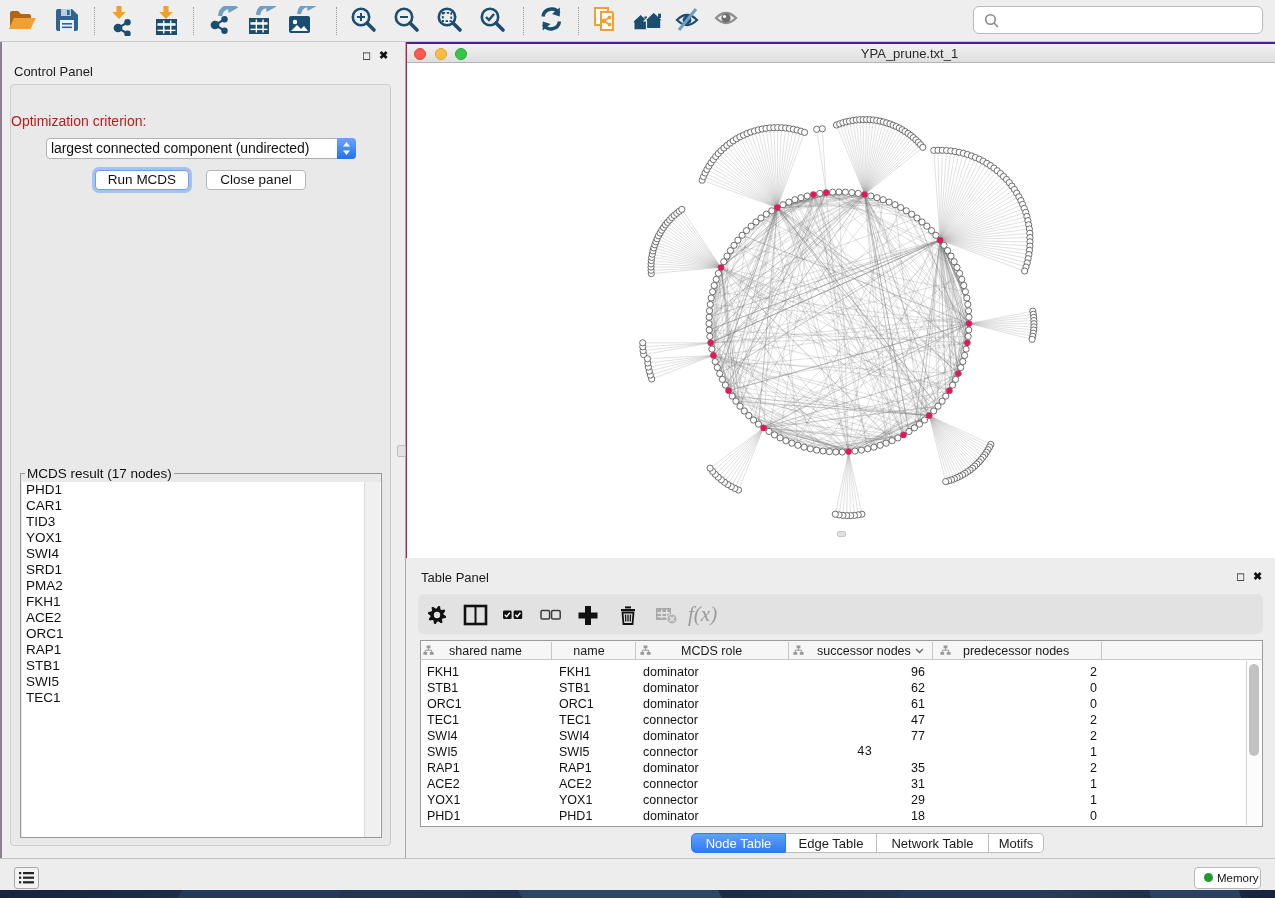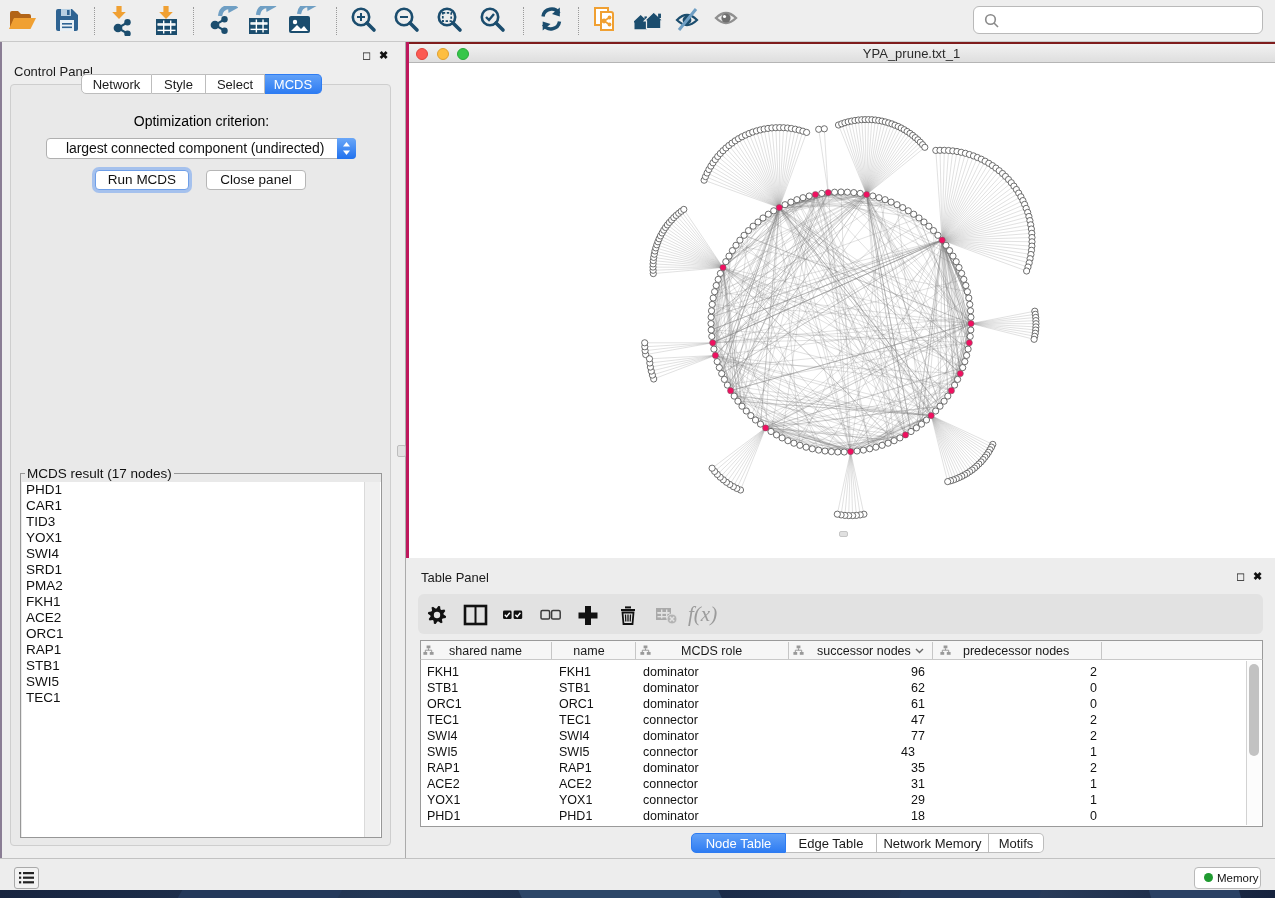--- a/index.html
+++ b/index.html
@@ -14,36 +14,36 @@
 
 #cp { left:2px; top:42px; width:402px; height:816px; background:#eeeeee; }
 .paneltitle { font-size:13px; color:#1a1a1a; }
 .winbtn { position:absolute; font-size:11px; color:#111; }
 #cpbox { position:absolute; left:8px; top:42px; width:381px; height:762px; background:#e9e9e9; border:1px solid #cecece; border-radius:4px; }
 .tabrow { position:absolute; display:flex; z-index:5; }
 .tab { height:20px; line-height:19px; font-size:13px; text-align:center; background:#fff; border:1px solid #bdbdbd; border-left:none; color:#1a1a1a; padding:0; }
 .tab.first { border-left:1px solid #bdbdbd; border-radius:5px 0 0 5px; }
 .tab.last { border-radius:0 5px 5px 0; }
 .tab.sel { background:linear-gradient(#61a1f8,#2e7cf2); color:#fff; border-color:#2e7cf2; }
-#optlabel { position:absolute; left:0; top:28px; width:381px; text-align:center; font-size:14px; color:#000000; }
-#dd { position:absolute; left:35px; top:53px; width:310px; height:21px; background:#fff; border:1px solid #b0b0b0; border-radius:4px; font-size:14px; color:#111; line-height:19px; padding-left:19px; letter-spacing:-0.1px; }
+#optlabel { position:absolute; left:0; top:28px; width:381px; text-align:left; font-size:14px; color:#b91c1c; }
+#dd { position:absolute; left:35px; top:53px; width:310px; height:21px; background:#fff; border:1px solid #b0b0b0; border-radius:4px; font-size:14px; color:#111; line-height:19px; padding-left:4px; letter-spacing:-0.1px; }
 #ddbtn { position:absolute; right:-1px; top:-1px; width:19px; height:21px; border-radius:0 4px 4px 0; background:linear-gradient(#6aa7f8,#2071ee); }
 .btn { position:absolute; height:20px; background:#fff; border:1px solid #b6b6b6; border-radius:4px; font-size:13.5px; color:#111; text-align:center; line-height:18px; }
 #runbtn { left:84px; top:85px; width:94px; box-shadow:0 0 0 3px rgba(110,160,240,0.55); border-color:#6f9fe8; }
 #closebtn { left:195px; top:85px; width:100px; }
 #fieldset { position:absolute; left:9px; top:388px; width:362px; height:365px; border:1px solid #979797; }
 #fieldlegend { position:absolute; left:4px; top:-8px; background:#e9e9e9; font-size:13.5px; color:#111; padding:0 2px; }
 #mlist { position:absolute; left:1px; top:8px; width:359px; height:355px; background:#fff; font-size:13.5px; color:#111; }
 #mlist div { height:16px; line-height:16px; padding-left:4px; }
 #mscroll { position:absolute; right:1px; top:8px; width:16px; height:355px; background:#f0f0f0; border-left:1px solid #dadada; }
 
 #vsplit { left:404px; top:42px; width:2px; height:816px; background:#ededed; border-right:1px solid #ababab; }
 #vhandle { left:397px; top:445px; width:9px; height:12px; background:#e2e2e2; border:1px solid #bdbdbd; border-radius:2px; }
 
-#netwin { left:406px; top:42px; width:869px; height:516px; background:#7f1d1d; border-left:3px solid #be185d; }
+#netwin { left:406px; top:42px; width:869px; height:516px; background:#4c1d95; border-left:1px solid #be185d; }
 #ntitle { position:absolute; left:0; top:2px; width:869px; height:19px; background:linear-gradient(#f2f2f2,#dedede); border-bottom:1px solid #b5b5b5; }
 .light { position:absolute; top:4px; width:12px; height:12px; border-radius:50%; }
 #ncanvas { position:absolute; left:0; top:21px; width:869px; height:495px; background:#fff; }
 #hsplithandle { position:absolute; left:430px; top:489px; width:9px; height:6px; background:#e0e0e0; border:1px solid #c6c6c6; border-radius:2px; }
 
 #tp { left:406px; top:558px; width:869px; height:300px; background:#ededed; }
 #tptoolbar { position:absolute; left:12px; top:36px; width:845px; height:40px; background:#e2e2e2; border-radius:6px; }
 #thead { position:absolute; left:14px; top:82px; width:843px; height:20px; background:#f6f6f6; border:1px solid #9a9a9a; border-bottom:1px solid #c9c9c9; }
 #tbody { position:absolute; left:14px; top:102px; width:843px; height:167px; background:#fff; border:1px solid #9a9a9a; border-top:none; }
 .hcell { position:absolute; top:1px; height:18px; font-size:12.5px; color:#1a1a1a; line-height:18px; }
@@ -184,26 +184,20 @@
         <circle cx="6.5" cy="6.5" r="4.8" fill="none" stroke="#8a8a8a" stroke-width="1.6"></circle>
         <line x1="10" y1="10" x2="14" y2="14" stroke="#8a8a8a" stroke-width="1.6"></line>
       </svg>
     </div>
   </div>
 <div id="ledge" class="abs"></div>
 <div id="cp" class="abs">
   <div class="paneltitle" style="position:absolute;left:12px;top:22px;">Control Panel</div>
   <div class="winbtn" style="left:360px;top:7px;">◻</div>
   <div class="winbtn" style="left:377px;top:7px;font-weight:bold;">✖</div>
-  <div class="tabrow" style="left:79px;top:32px;">
-    <div class="tab first" style="width:71px;">Network</div>
-    <div class="tab" style="width:54px;">Style</div>
-    <div class="tab" style="width:59px;">Select</div>
-    <div class="tab last sel" style="width:57px;">MCDS</div>
-  </div>
   <div id="cpbox">
     <div id="optlabel">Optimization criterion:</div>
     <div id="dd">largest connected component (undirected)<div id="ddbtn">
           <svg width="19" height="21" viewBox="0 0 19 21" style="position:absolute;left:0;top:0;">
             <path d="M9.5 4 L13 8.5 H6 Z" fill="#fff"></path>
             <path d="M9.5 17 L6 12.5 H13 Z" fill="#fff"></path>
           </svg>
         </div></div>
     <div id="runbtn" class="btn">Run MCDS</div>
     <div id="closebtn" class="btn">Close panel</div>
@@ -1274,21 +1268,21 @@
         <span class="tc" style="left:6px;">SWI4</span>
         <span class="tc" style="left:138px;">SWI4</span>
         <span class="tc" style="left:222px;">dominator</span>
         <span class="tc" style="left:424px;width:80px;text-align:right;">77</span>
         <span class="tc" style="left:596px;width:80px;text-align:right;">2</span>
       </div>
 <div class="trow" style="left:0;top:84px;width:843px;">
         <span class="tc" style="left:6px;">SWI5</span>
         <span class="tc" style="left:138px;">SWI5</span>
         <span class="tc" style="left:222px;">connector</span>
-        <span class="tc" style="left:414px;width:80px;text-align:right;">43</span>
+        <span class="tc" style="left:436px;width:80px;text-align:left;font-family:Liberation Mono, monospace;">43</span>
         <span class="tc" style="left:596px;width:80px;text-align:right;">1</span>
       </div>
 <div class="trow" style="left:0;top:100px;width:843px;">
         <span class="tc" style="left:6px;">RAP1</span>
         <span class="tc" style="left:138px;">RAP1</span>
         <span class="tc" style="left:222px;">dominator</span>
         <span class="tc" style="left:424px;width:80px;text-align:right;">35</span>
         <span class="tc" style="left:596px;width:80px;text-align:right;">2</span>
       </div>
 <div class="trow" style="left:0;top:116px;width:843px;">
@@ -1312,21 +1306,21 @@
         <span class="tc" style="left:424px;width:80px;text-align:right;">18</span>
         <span class="tc" style="left:596px;width:80px;text-align:right;">0</span>
       </div>
     <div id="tscroll">
         <div id="tthumb"></div>
       </div>
   </div>
   <div id="btabs">
     <div class="tab first sel" style="width:95px;margin-left:32px;">Node Table</div>
     <div class="tab" style="width:91px;">Edge Table</div>
-    <div class="tab" style="width:112px;">Network Memory</div>
+    <div class="tab" style="width:112px;">Network Table</div>
     <div class="tab last" style="width:55px;">Motifs</div>
   </div>
 </div>
 <div id="status" class="abs">
   <div id="listbtn">
       <svg width="15" height="12" viewBox="0 0 15 12" style="position:absolute;left:4px;top:4px;">
         <g fill="#222">
           <rect x="0" y="0" width="2.2" height="2.2"></rect>
           <rect x="0" y="4.6" width="2.2" height="2.2"></rect>
           <rect x="0" y="9.2" width="2.2" height="2.2"></rect>

